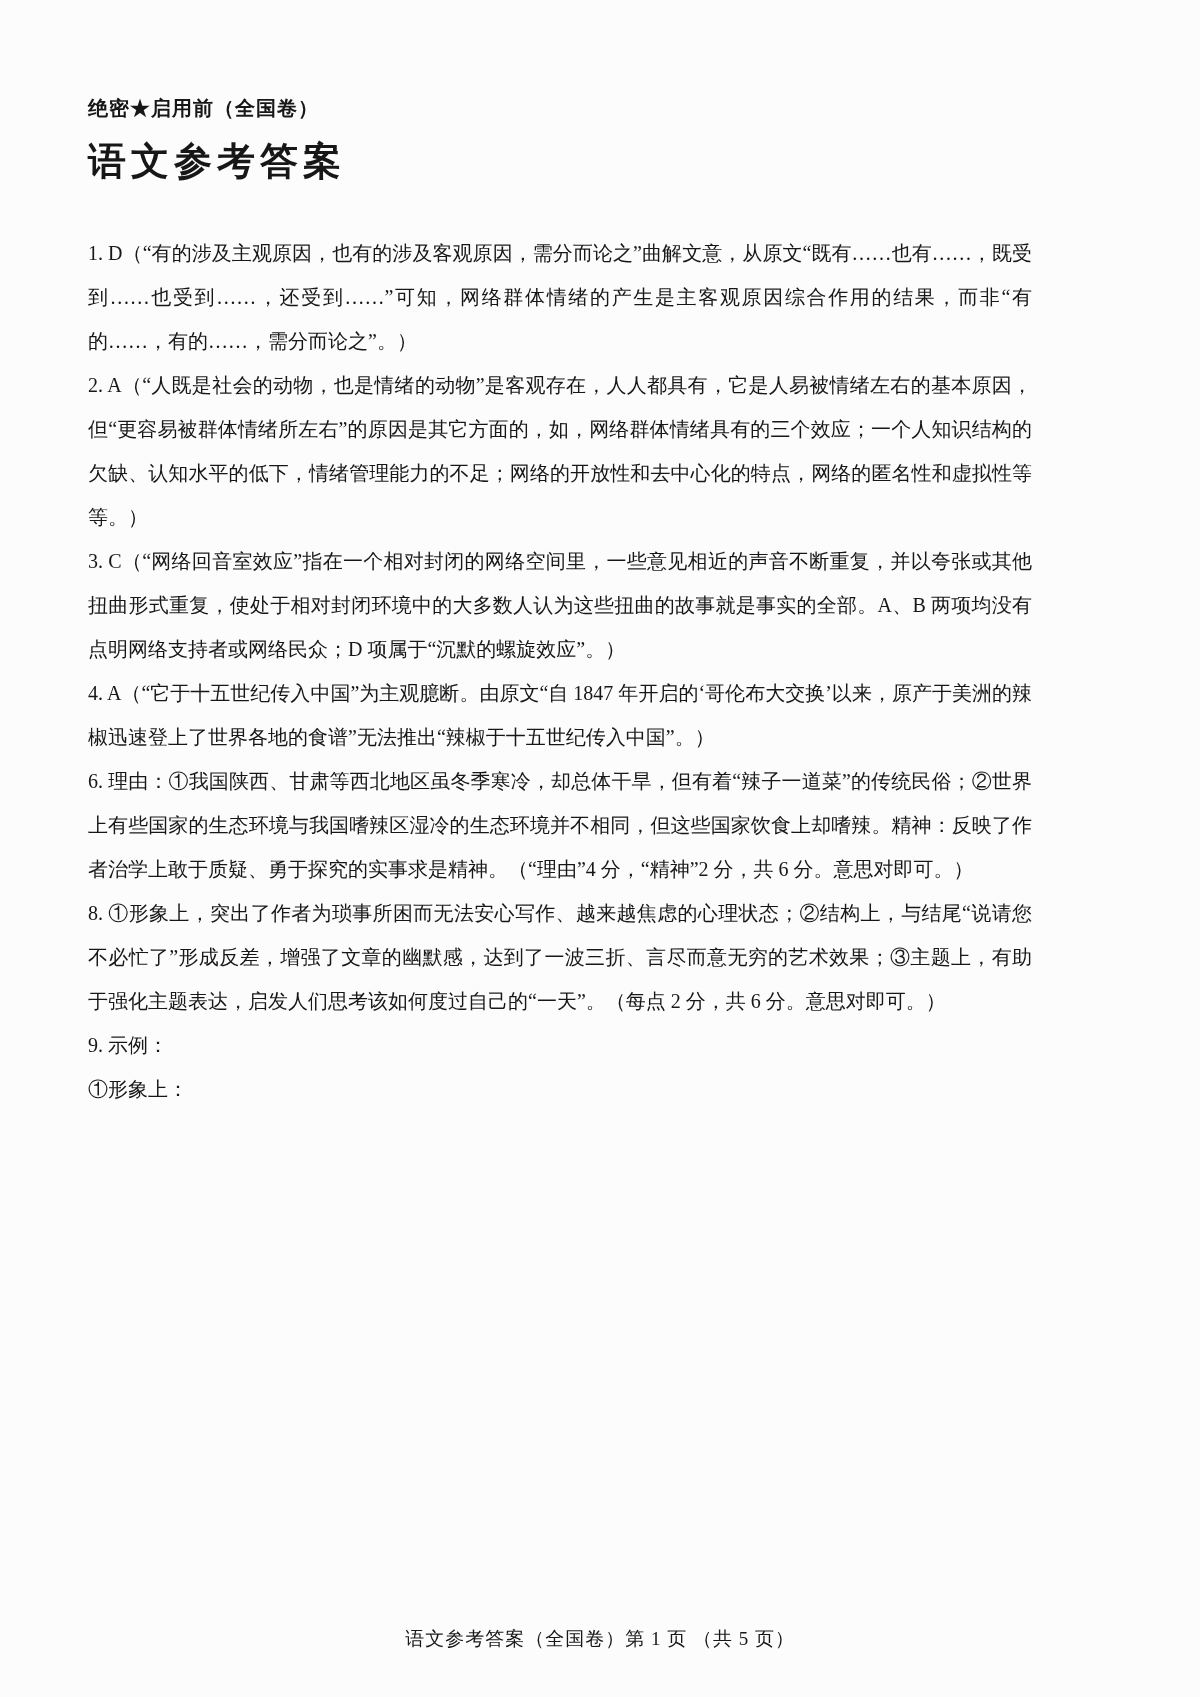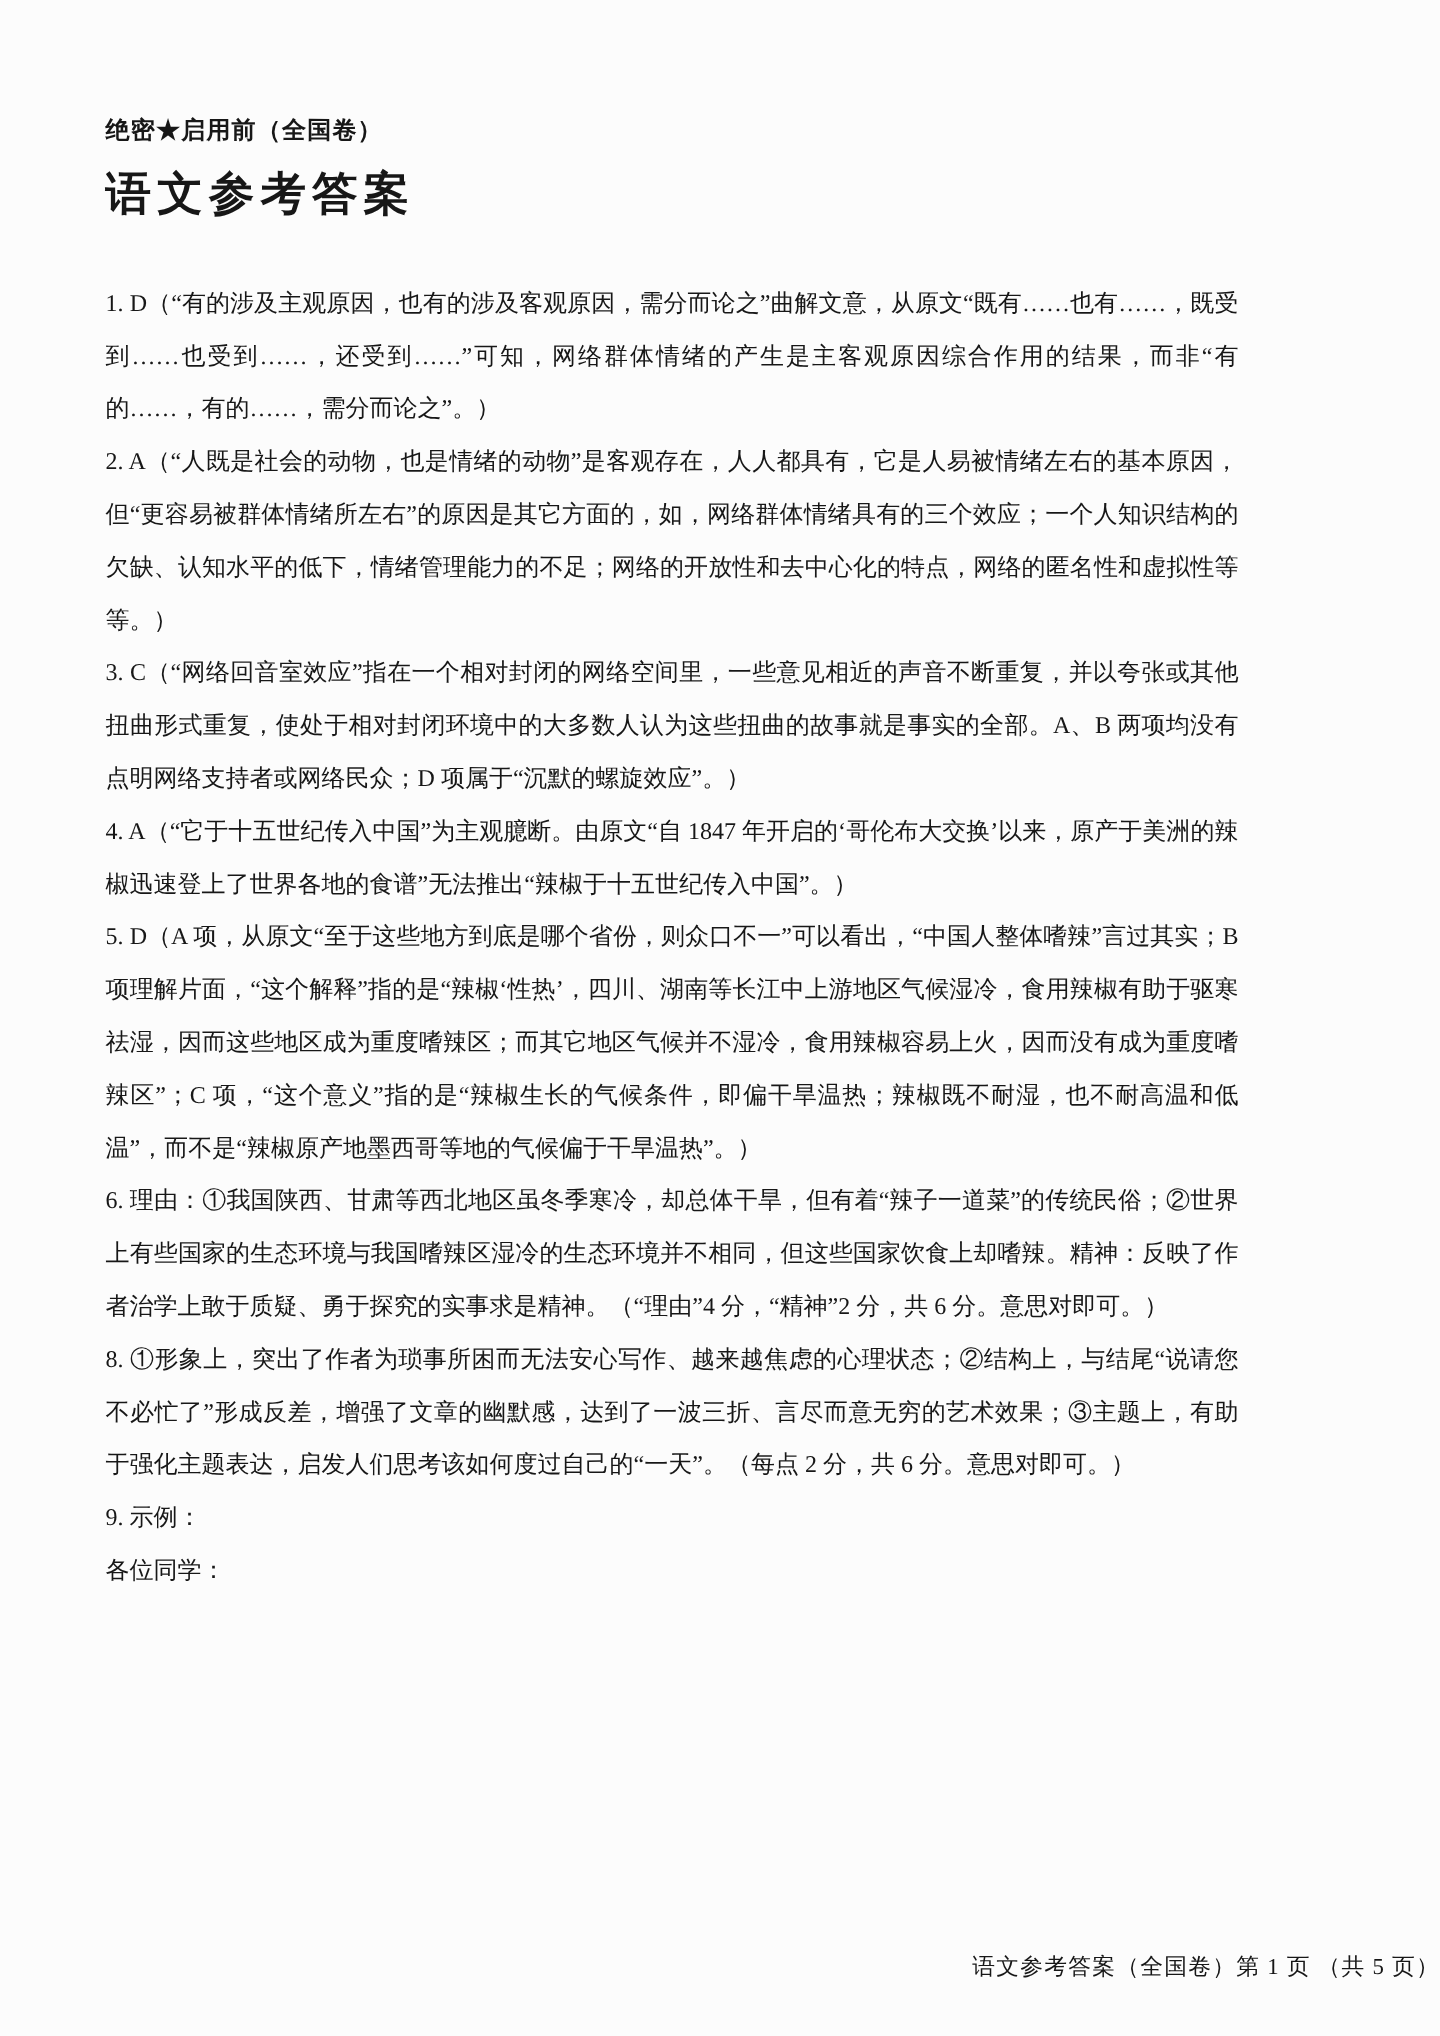--- a/index.html
+++ b/index.html
@@ -44,41 +44,40 @@
     word-break: break-word;
   }
   .doc-body p.indent {
     text-indent: 2em;
   }
   .page-footer {
     position: absolute;
     left: 0;
     right: 0;
     bottom: 60px;
-    text-align: right;
+    text-align: center;
     font-size: 19px;
     letter-spacing: 1px;
   }
 </style>
 </head>
 <body>
 
 <div class="page">
 
   <p class="classification">绝密★启用前（全国卷）</p>
 
   <h1 class="doc-title">语文参考答案</h1>
 
   <div class="doc-body">
     <p>1. D（“有的涉及主观原因，也有的涉及客观原因，需分而论之”曲解文意，从原文“既有……也有……，既受到……也受到……，还受到……”可知，网络群体情绪的产生是主客观原因综合作用的结果，而非“有的……，有的……，需分而论之”。）</p>
     <p>2. A（“人既是社会的动物，也是情绪的动物”是客观存在，人人都具有，它是人易被情绪左右的基本原因，但“更容易被群体情绪所左右”的原因是其它方面的，如，网络群体情绪具有的三个效应；一个人知识结构的欠缺、认知水平的低下，情绪管理能力的不足；网络的开放性和去中心化的特点，网络的匿名性和虚拟性等等。）</p>
     <p>3. C（“网络回音室效应”指在一个相对封闭的网络空间里，一些意见相近的声音不断重复，并以夸张或其他扭曲形式重复，使处于相对封闭环境中的大多数人认为这些扭曲的故事就是事实的全部。A、B 两项均没有点明网络支持者或网络民众；D 项属于“沉默的螺旋效应”。）</p>
     <p>4. A（“它于十五世纪传入中国”为主观臆断。由原文“自 1847 年开启的‘哥伦布大交换’以来，原产于美洲的辣椒迅速登上了世界各地的食谱”无法推出“辣椒于十五世纪传入中国”。）</p>
-    <p>5. D（A 项，从原文“至于这些地方到底是哪个省份，则众口不一”可以看出，“中国人整体嗜辣”言过其实；B 项理解片面，“这个解释”指的是“辣椒‘性热’，四川、湖南等长江中上游地区气候湿冷，食用辣椒有助于驱寒祛湿，因而这些地区成为重度嗜辣区；而其它地区气候并不湿冷，食用辣椒容易上火，因而没有成为重度嗜辣区”；C 项，“这个意义”指的是“辣椒生长的气候条件，即偏干旱温热；辣椒既不耐湿，也不耐高温和低温”，而不是“辣椒原产地墨西哥等地的气候偏于干旱温热”。）</p>
     <p>6. 理由：①我国陕西、甘肃等西北地区虽冬季寒冷，却总体干旱，但有着“辣子一道菜”的传统民俗；②世界上有些国家的生态环境与我国嗜辣区湿冷的生态环境并不相同，但这些国家饮食上却嗜辣。精神：反映了作者治学上敢于质疑、勇于探究的实事求是精神。（“理由”4 分，“精神”2 分，共 6 分。意思对即可。）</p>
     <p>8. ①形象上，突出了作者为琐事所困而无法安心写作、越来越焦虑的心理状态；②结构上，与结尾“说请您不必忙了”形成反差，增强了文章的幽默感，达到了一波三折、言尽而意无穷的艺术效果；③主题上，有助于强化主题表达，启发人们思考该如何度过自己的“一天”。（每点 2 分，共 6 分。意思对即可。）</p>
     <p>9. 示例：</p>
-    <p>各位同学：</p>
+    <p>①形象上：</p>
   </div>
 
   <div class="page-footer">语文参考答案（全国卷）第 1 页 （共 5 页）</div>
 
 </div>
 
 </body></html>

